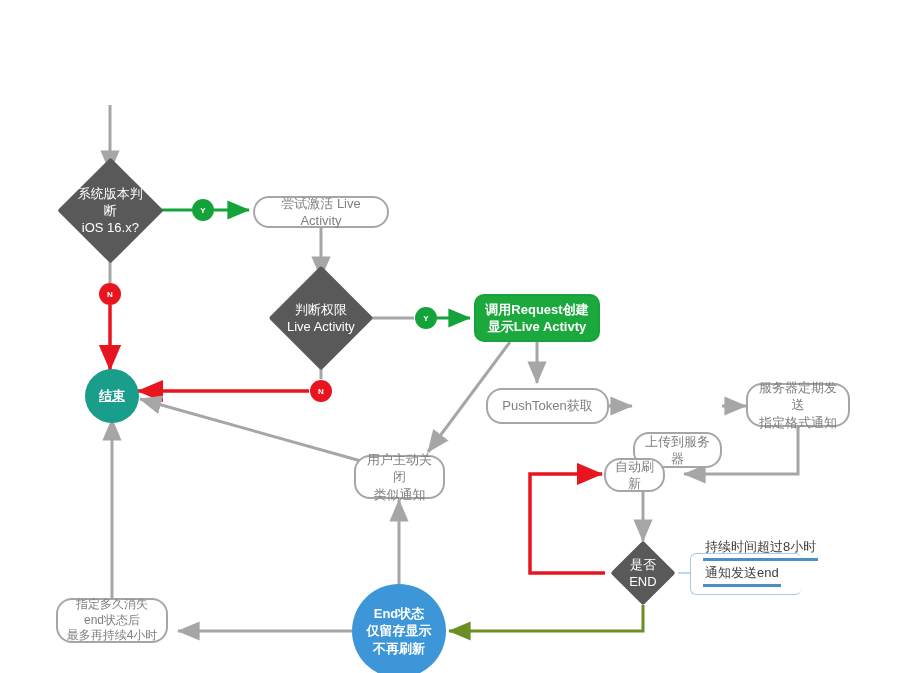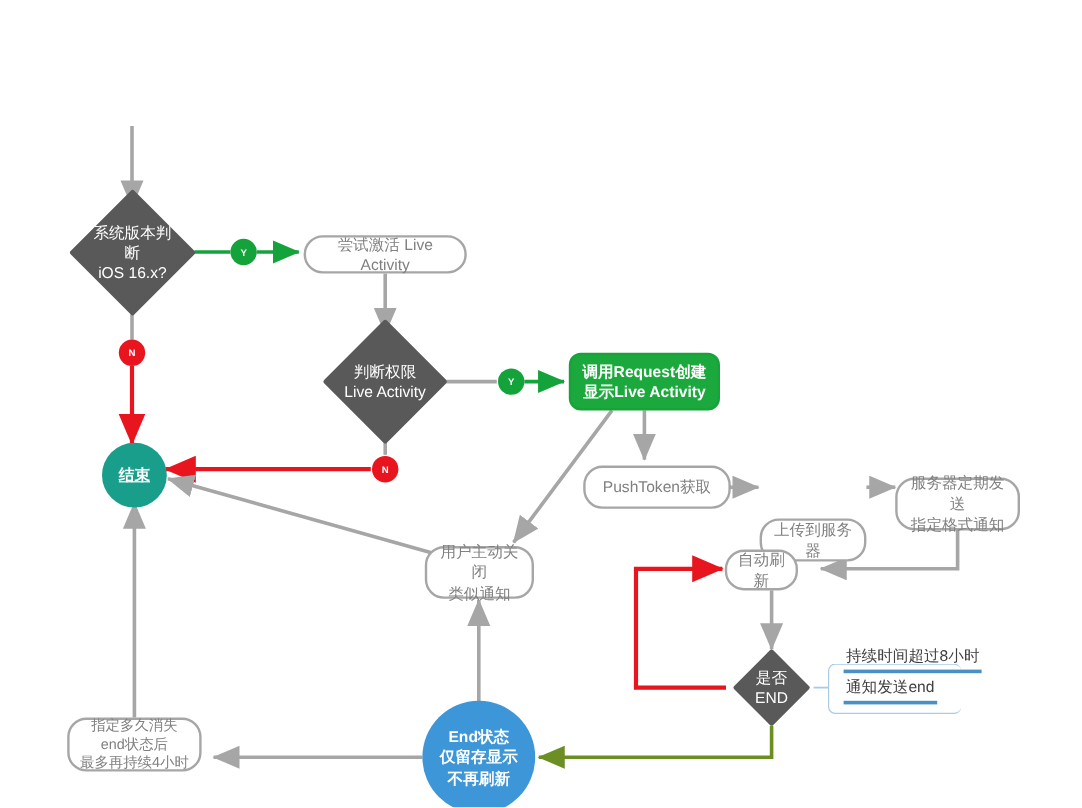--- a/index.html
+++ b/index.html
@@ -222,36 +222,36 @@
   <div class="badge badge-y" style="left:415px; top:307px;">
     <span>Y</span>
   </div>
 
   <div class="badge badge-n" style="left:310px; top:380px;">
     <span>N</span>
   </div>
 
   <div class="node n-box-green" style="left:474px; top:294px; width:126px; height:48px;">
     <span>调用Request创建
-显示Live Activity</span>
+显示Live Activty</span>
   </div>
 
   <div class="node n-end-teal" style="left:85px; top:369px; width:54px; height:54px;">
     <span>结束</span>
   </div>
 
   <div class="node n-box" style="left:486px; top:388px; width:123px; height:36px;">
     <span>PushToken获取</span>
   </div>
 
   <div class="node n-box" style="left:633px; top:388px; width:89px; height:36px;margin-top:44px;">
     <span>上传到服务器</span>
   </div>
 
-  <div class="node n-box" style="left:746px; top:398px; width:104px; height:44px;">
+  <div class="node n-box" style="left:746px; top:383px; width:104px; height:44px;">
     <span>服务器定期发送
 指定格式通知</span>
   </div>
 
   <div class="node n-box" style="left:354px; top:455px; width:91px; height:44px;">
     <span>用户主动关闭
 类似通知</span>
   </div>
 
   <div class="node n-box" style="left:604px; top:458px; width:61px; height:34px;">

